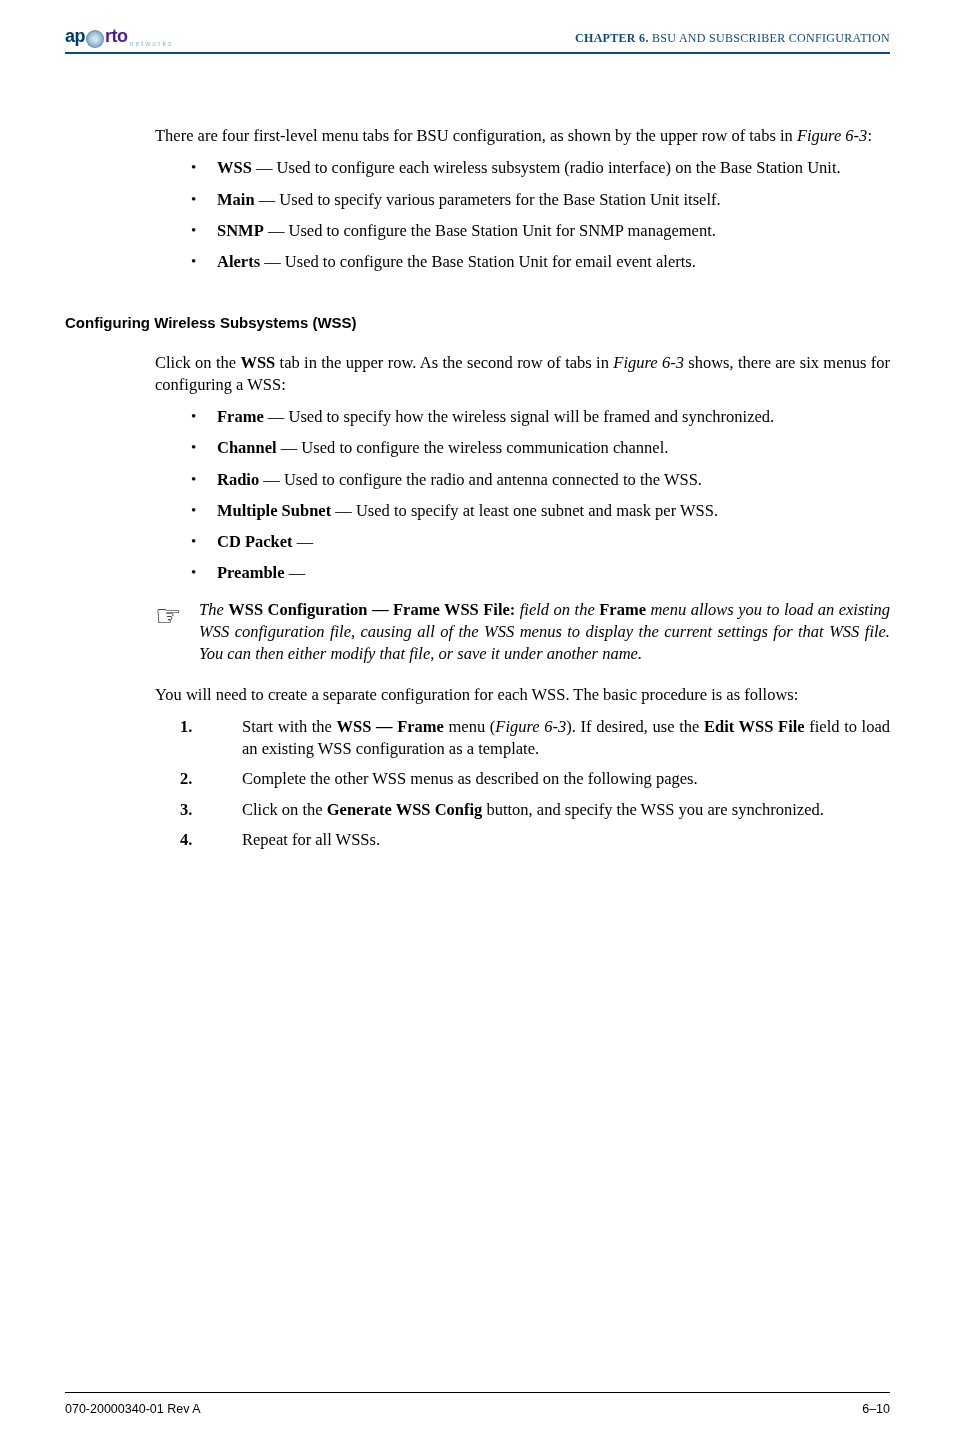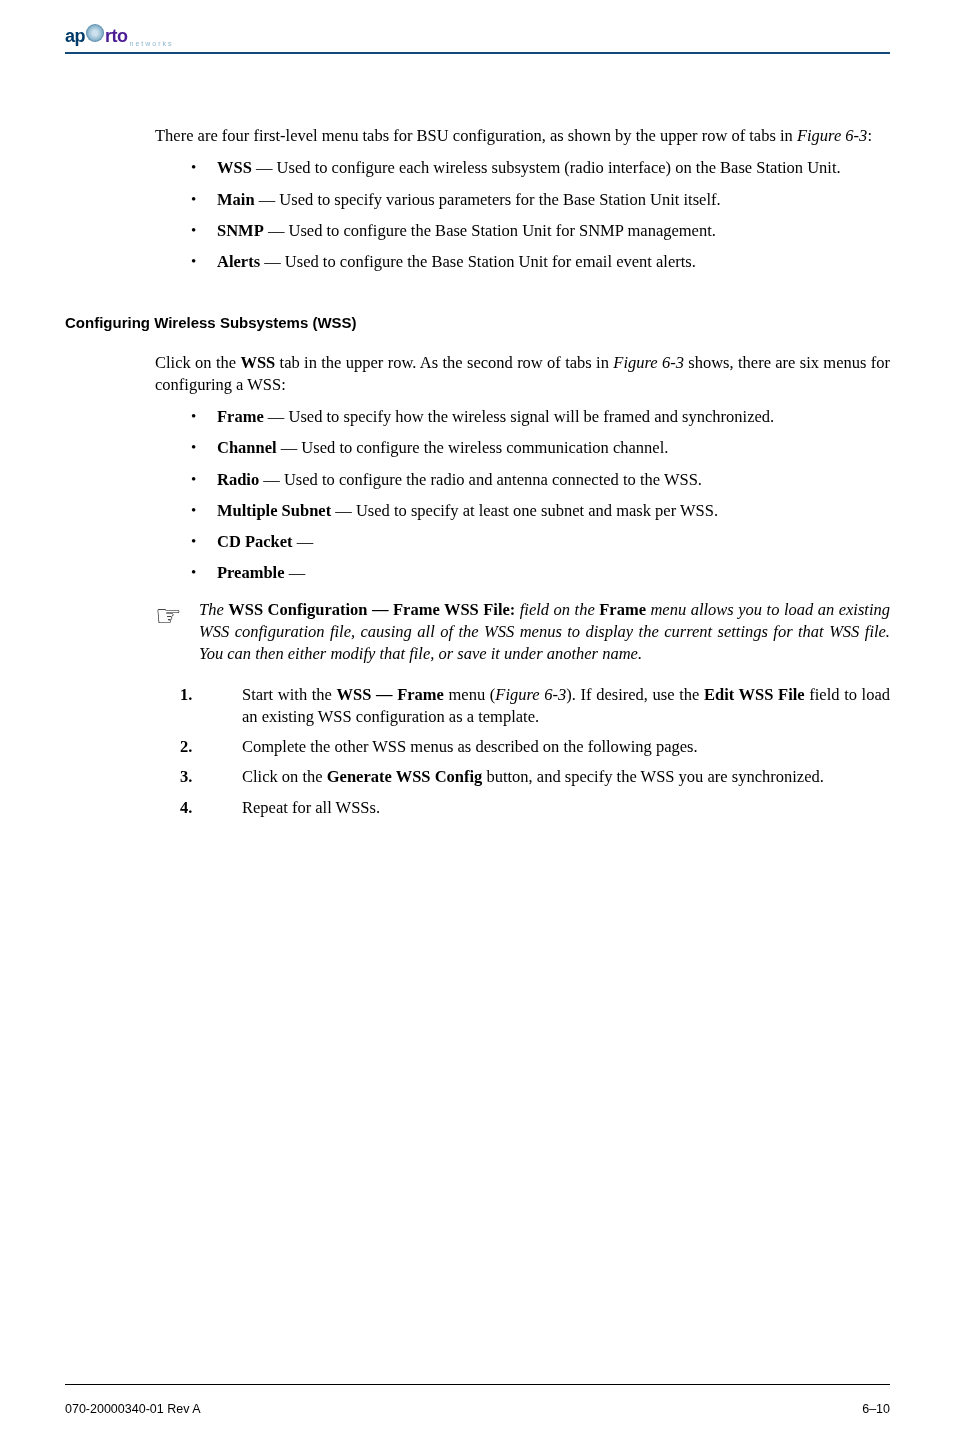--- a/index.html
+++ b/index.html
@@ -22,21 +22,21 @@
     position: relative;
   }
   .header-row {
     display: flex;
     align-items: flex-end;
     justify-content: space-between;
     height: 38px;
   }
   .logo {
     display: flex;
-    align-items: flex-start;
+    align-items: flex-end;
     gap: 0;
     font-family: Arial, Helvetica, sans-serif;
     font-weight: bold;
     font-size: 18px;
     color: #003a68;
   }
   .logo .ap { color: #003a68; letter-spacing: -0.5px; }
   .logo .rto { color: #4c1d95; letter-spacing: -0.5px; }
   .logo .o-dot {
     width: 18px; height: 18px; border-radius: 50%;
@@ -128,36 +128,39 @@
   .ord-text { flex: 1; margin-left: 25px; }
   b { font-weight: bold; }
   i { font-style: italic; }
   .footer {
     display: flex;
     justify-content: space-between;
     font-family: Arial, Helvetica, sans-serif;
     font-size: 12.5px;
     color: #000;
     border-top: 0.5px solid #000;
-    padding-top: 16px;
+    padding-top: 8px;
     margin-top: 20px;
   }
 </style>
 </head>
 <body>
 
 <div class="page">
 
   <div class="header-row">
     <div class="logo">
       <span class="ap">ap</span>
       <span class="o-dot"></span>
       <span class="rto">rto</span>
       <span class="sub">networks</span>
     </div>
+    <div class="chapter-label">
+      <span>CHAPTER 6.  </span><span class="thin">BSU AND SUBSCRIBER CONFIGURATION</span>
+    </div>
   </div>
   <hr class="topline">
 
   <div class="content">
 
     <p class="para-main">
       <span>There are four first-level menu tabs for BSU configuration, as shown by the upper row of tabs in </span><i>Figure 6-3</i><span>:</span>
     </p>
 
     <div class="bul-list">
@@ -212,20 +215,21 @@
       </div>
     </div>
 
     <div class="note-row">
       <div class="note-icon">☞</div>
       <div class="note-text">
         <span>The </span><span class="b">WSS Configuration — Frame WSS File:</span><span> field on the </span><span class="b">Frame</span><span> menu allows you to load an existing WSS configuration file, causing all of the WSS menus to display the current settings for that WSS file. You can then either modify that file, or save it under another name.</span>
       </div>
     </div>
 
+    <p class="para-main">You will need to create a separate configuration for each WSS. The basic procedure is as follows:</p>
 
     <div class="ord-list">
       <div class="ord-item">
         <div class="ord-num">1.</div>
         <div class="ord-text">
           <span>Start with the </span><b>WSS — Frame</b><span> menu (</span><i>Figure 6-3</i><span>). If desired, use the </span><b>Edit WSS File</b><span> field to load an existing WSS configuration as a template.</span>
         </div>
       </div>
       <div class="ord-item">
         <div class="ord-num">2.</div>

